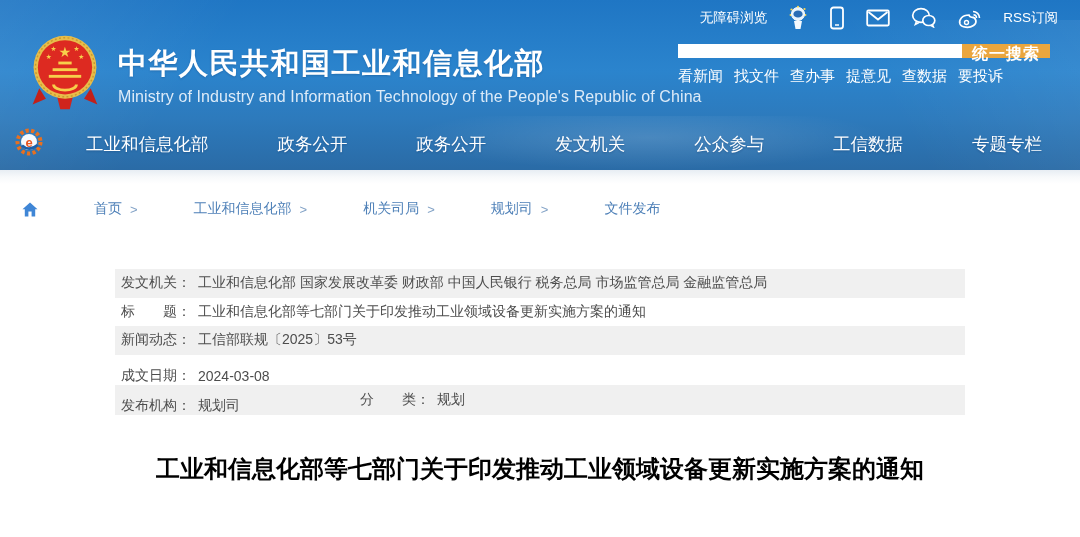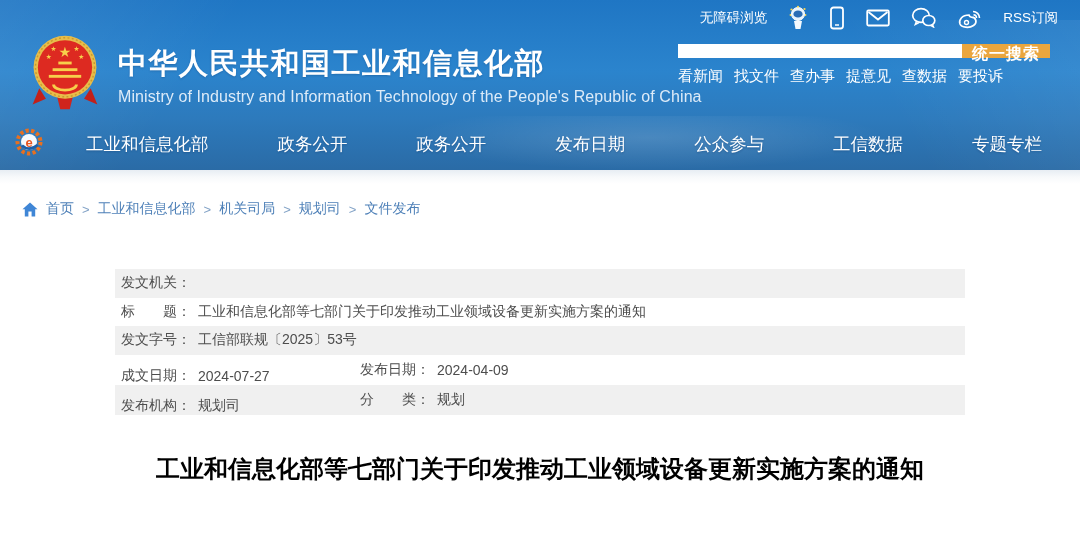--- a/index.html
+++ b/index.html
@@ -44,21 +44,21 @@
   .nav-logo { flex:0 0 auto; margin-right:42px; }
   .nav-list { flex:1; display:flex; justify-content:space-between; align-items:center;
               color:#fff; font-size:17.5px; padding-right:14px; }
   .nav-list .nav-item { cursor:pointer; white-space:nowrap; text-shadow:0 1px 2px rgba(0,40,90,0.3); }
 
   .banner-fade { height:14px; background:linear-gradient(180deg,#e7edf3 0%,#f7f9fb 50%,#ffffff 100%); }
 
   
   .breadcrumb { display:flex; align-items:center; gap:8px; padding-left:22px; margin-top:15px;
                 font-size:14px; color:#4f81b8; height:20px; }
-  .breadcrumb .crumb { cursor:pointer; }
+  .breadcrumb .crumb { cursor:pointer;margin-left:48px; }
   .breadcrumb .sep { color:#82a2c6; font-size:13px; }
   .home-ic { display:flex; align-items:center; cursor:pointer; }
 
   
   .doc-table { width:850px; margin:50px auto 0; }
   .doc-row { display:flex; align-items:center; min-height:28.5px; font-size:14px;
              color:#4d4d4d; padding-left:6px; }
   .doc-row.alt { background:#f0f0f0; }
   .cell { display:flex; align-items:center; }
   .cell.c1 { width:239px; flex:0 0 239px;margin-top:12px; }
@@ -169,21 +169,21 @@
         <circle cx="15" cy="15" r="11.5" fill="none" stroke="#e8701f" stroke-width="4" stroke-dasharray="3.2 2.4"></circle>
         <circle cx="15" cy="15" r="8" fill="#f6fafd"></circle>
         <text x="15" y="20" font-size="13" font-weight="bold" text-anchor="middle" fill="#e8541f">e</text>
         <path d="M8 18.5 q7 6.5 15.5 -0.5" stroke="#1c5fa8" stroke-width="2.6" fill="none"></path>
       </svg>
     </span>
     <div class="nav-list">
       <span class="nav-item">工业和信息化部</span>
       <span class="nav-item">政务公开</span>
       <span class="nav-item">政务公开</span>
-      <span class="nav-item">发布日期</span>
+      <span class="nav-item">发文机关</span>
       <span class="nav-item">公众参与</span>
       <span class="nav-item">工信数据</span>
       <span class="nav-item">专题专栏</span>
     </div>
   </div>
 </div>
 
 <div class="banner-fade"></div>
 
 <div class="breadcrumb">
@@ -200,42 +200,39 @@
   <span class="sep">&gt;</span>
   <span class="crumb">规划司</span>
   <span class="sep">&gt;</span>
   <span class="crumb">文件发布</span>
 </div>
 
 <div class="doc-table">
   <div class="doc-row alt">
     <div class="cell">
       <span class="label">发文机关：</span>
+      <span class="value">工业和信息化部 国家发展改革委 财政部 中国人民银行 税务总局 市场监管总局 金融监管总局</span>
     </div>
   </div>
   <div class="doc-row">
     <div class="cell">
       <span class="label">标　　题：</span>
       <span class="value">工业和信息化部等七部门关于印发推动工业领域设备更新实施方案的通知</span>
     </div>
   </div>
   <div class="doc-row alt">
     <div class="cell">
-      <span class="label">发文字号：</span>
+      <span class="label">新闻动态：</span>
       <span class="value">工信部联规〔2025〕53号</span>
     </div>
   </div>
   <div class="doc-row">
     <div class="cell c1">
       <span class="label">成文日期：</span>
-      <span class="value">2024-07-27</span>
-    </div>
-    <div class="cell">
-      <span class="label">发布日期：</span>
-      <span class="value">2024-04-09</span>
+      <span class="value">2024-03-08</span>
     </div>
   </div>
   <div class="doc-row alt">
     <div class="cell c1">
       <span class="label">发布机构：</span>
       <span class="value">规划司</span>
     </div>
     <div class="cell">
       <span class="label">分　　类：</span>
       <span class="value">规划</span>

